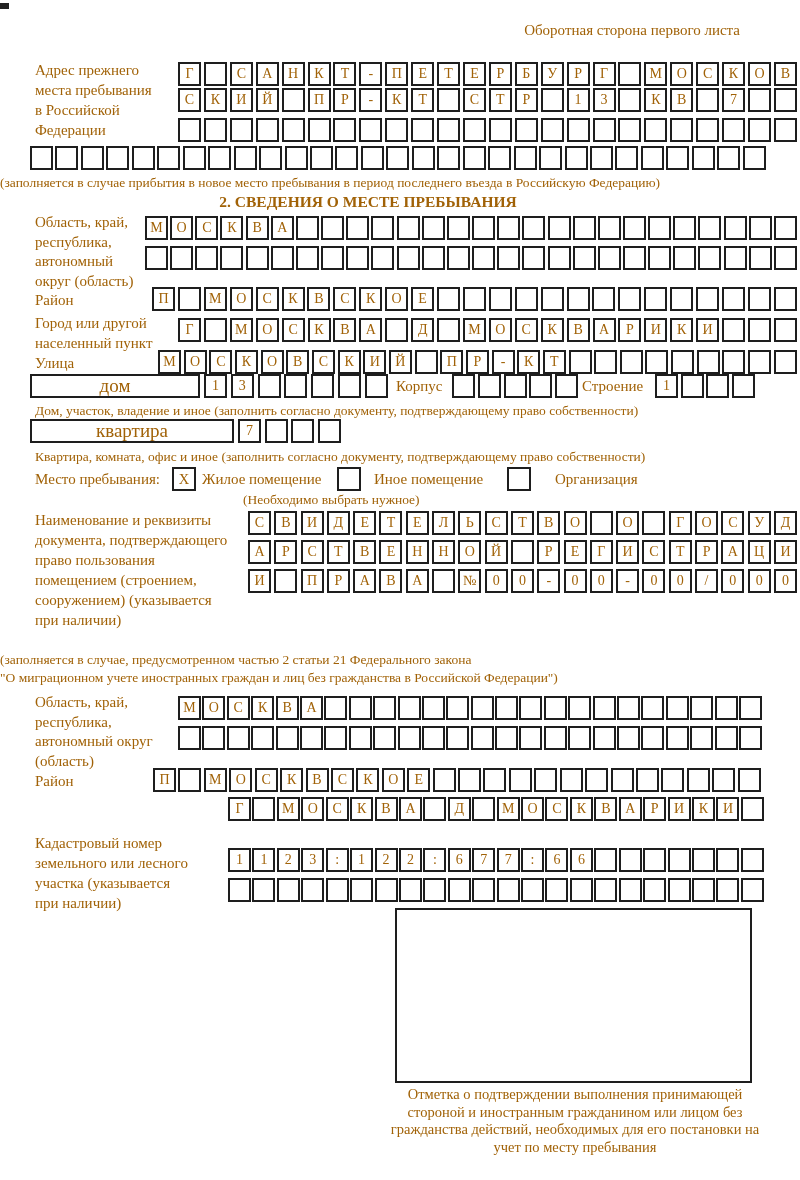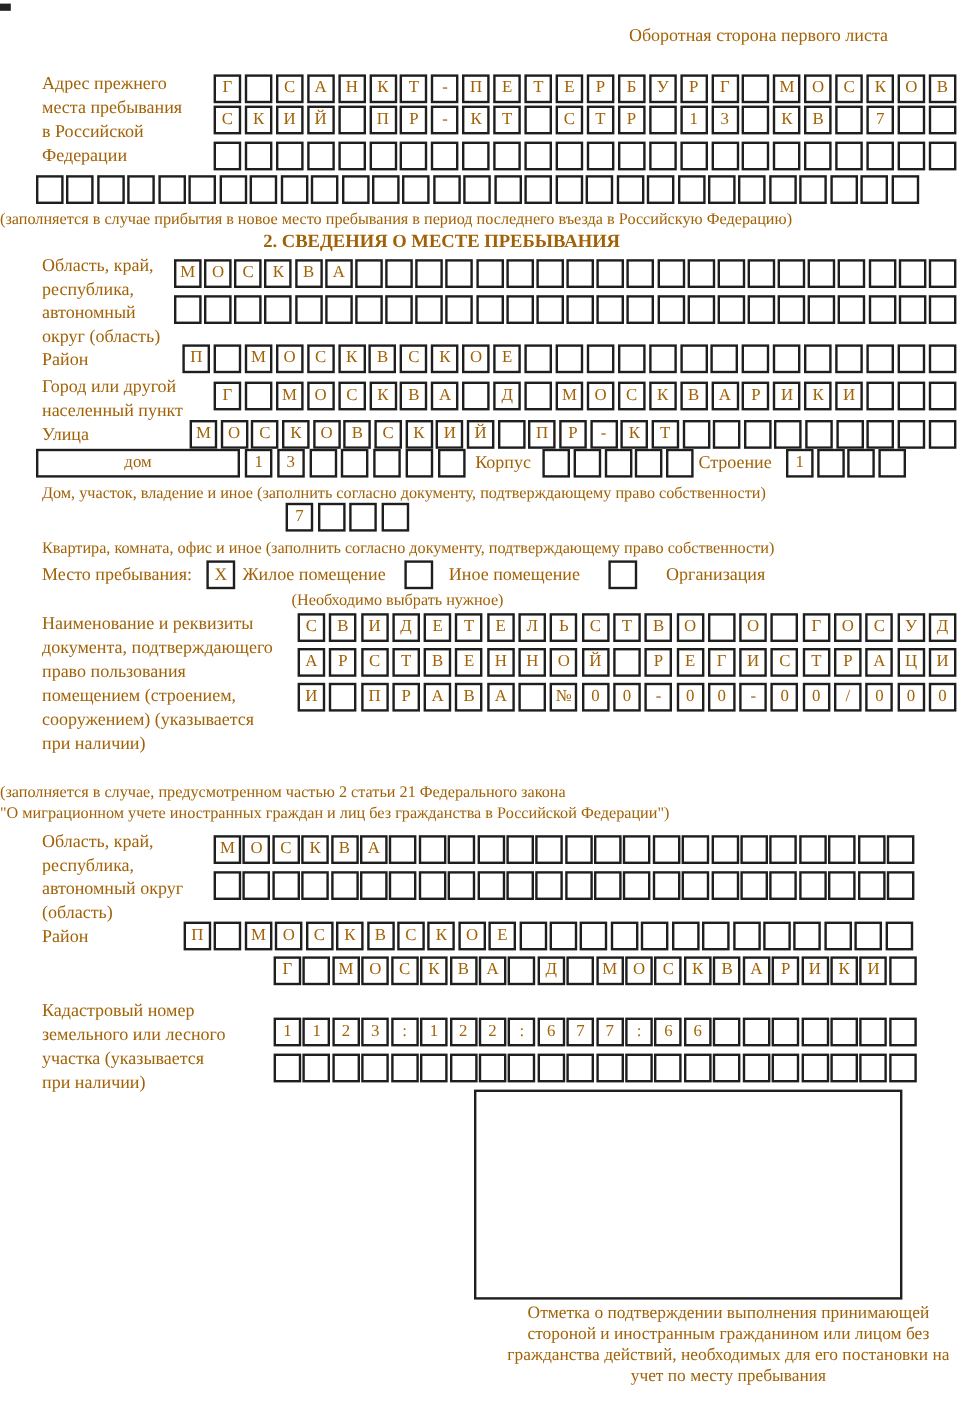--- a/index.html
+++ b/index.html
@@ -10,23 +10,23 @@
   .caption{position:absolute;font-size:13.5px;white-space:nowrap;}
   .caption.center{left:0;width:800px;text-align:left;}
   .title{position:absolute;left:0;width:736px;text-align:center;
          font-weight:bold;font-size:15.5px;white-space:nowrap;}
   .boxrow{position:absolute;display:flex;justify-content:space-between;}
   .cell{flex:none;width:19px;height:20px;border:2px solid #1e1e1e;background:#fff;
         font-size:14px;line-height:20px;text-align:center;}
   .cbox{position:absolute;width:20px;height:20px;border:2px solid #1e1e1e;background:#fff;
         font-size:14.5px;line-height:20px;text-align:center;}
   .widebox{position:absolute;height:20px;border:2px solid #1e1e1e;background:#fff;
-        font-size:14px;line-height:20px;text-align:center;}
+        font-size:19px;line-height:20px;text-align:center;}
   .bigbox{position:absolute;border:2px solid #1e1e1e;background:#fff;}
-  .stamp{position:absolute;font-size:14.5px;line-height:17.5px;text-align:center;margin-left:32px;}
+  .stamp{position:absolute;font-size:14.5px;line-height:17.5px;text-align:center;}
   .hdr{position:absolute;font-size:15px;text-align:right;white-space:nowrap;}
   .mark{position:absolute;background:#222;}
 </style>
 </head>
 <body>
 
 <div class="page">
 
   <div class="mark" style="left:0;top:3px;width:9px;height:6px;"></div>
 
@@ -317,20 +317,21 @@
     </div>
   <div class="lbl" style="left:582px;top:376px;">Строение</div>
   <div class="boxrow" style="left:655px;top:374px;width:100px;">
       <span class="cell">1</span>
       <span class="cell"></span>
       <span class="cell"></span>
       <span class="cell"></span>
     </div>
   <div class="caption" style="left:35px;top:403px;">Дом, участок, владение и иное (заполнить согласно документу, подтверждающему право собственности)</div>
 
+  <div class="widebox" style="left:30px;top:419px;width:200px;">квартира</div>
   <div class="boxrow" style="left:238px;top:419px;width:103px;">
       <span class="cell">7</span>
       <span class="cell"></span>
       <span class="cell"></span>
       <span class="cell"></span>
     </div>
   <div class="caption" style="left:35px;top:449px;">Квартира, комната, офис и иное (заполнить согласно документу, подтверждающему право собственности)</div>
 
   <div class="lbl" style="left:35px;top:469px;">Место пребывания:</div>
   <div class="cbox" style="left:172px;top:467px;">X</div>

